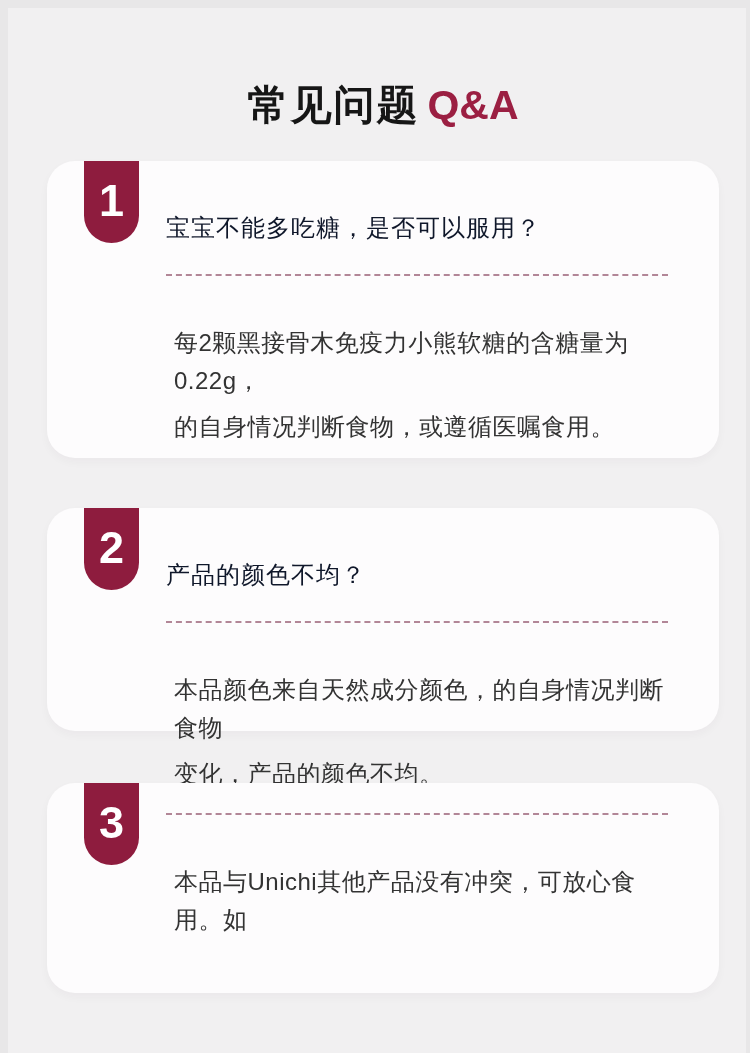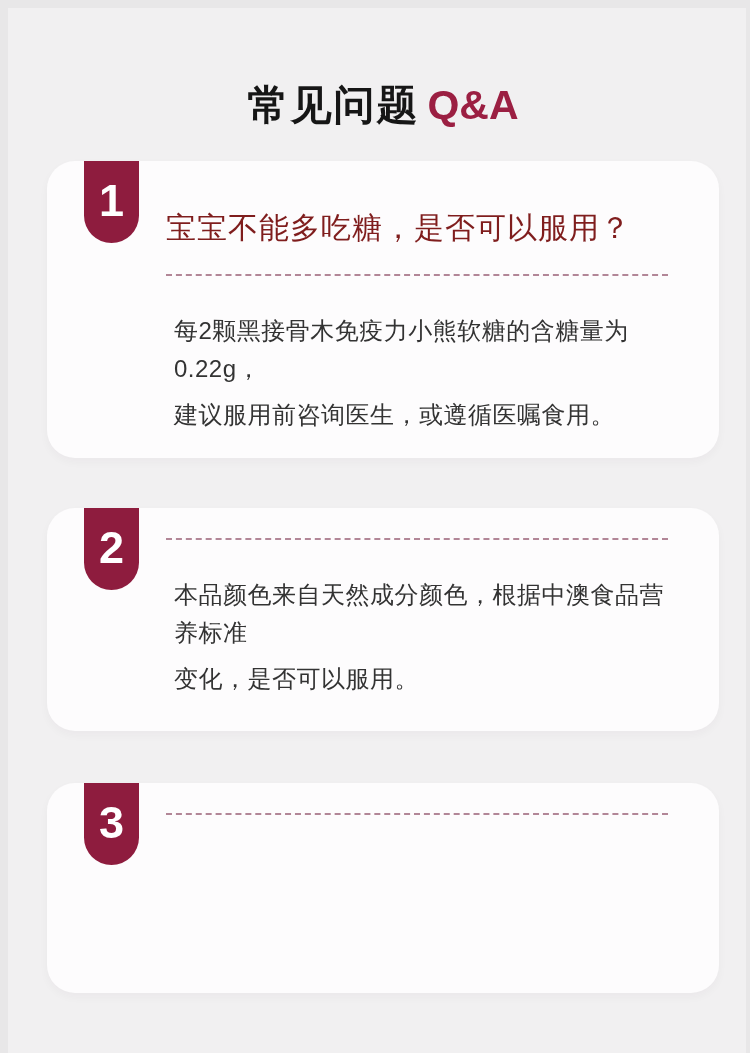--- a/index.html
+++ b/index.html
@@ -53,36 +53,36 @@
     font-size: 45px;
     font-weight: bold;
     display: flex;
     align-items: center;
     justify-content: center;
     padding-top: 2px;
   }
 
   .question {
     padding: 43px 20px 0 115px;
-    font-size: 30px;
+    font-size: 24px;
     line-height: 40px;
-    color: #7f1d1d;
+    color: #0f172a;
     letter-spacing: 1px;
     white-space: nowrap;
   }
 
   .dashed-divider {
     margin: 26px 0 0 115px;
     width: 502px;
     height: 0;
     border-top: 2px dashed #b28697;
   }
 
   .answer {
-    margin: 20px 0 0 115px;
+    margin: 32px 0 0 115px;
     width: 512px;
     font-size: 24px;
     line-height: 38px;
     color: #333333;
     letter-spacing: 0.5px;
   }
 
   .bottom-strip {
     position: absolute;
     left: 0;
@@ -100,39 +100,41 @@
   <h1 class="page-title"><span>常见问题</span><span class="accent">Q&amp;A</span></h1>
 
   <section class="faq-card card-1">
     <div class="number-badge">
       <span>1</span>
     </div>
     <div class="question">宝宝不能多吃糖，是否可以服用？</div>
     <div class="dashed-divider"></div>
     <div class="answer">
       <div>每2颗黑接骨木免疫力小熊软糖的含糖量为0.22g，</div>
-      <div>建议服用前咨询医生，或遵循医嘱食用。</div>
+      <div>的自身情况判断食物，或遵循医嘱食用。</div>
     </div>
   </section>
 
   <section class="faq-card card-2">
     <div class="number-badge">
       <span>2</span>
     </div>
+    <div class="question">产品的颜色不均？</div>
     <div class="dashed-divider"></div>
     <div class="answer">
-      <div>本品颜色来自天然成分颜色，根据中澳食品营养标准</div>
-      <div>变化，是否可以服用。</div>
+      <div>本品颜色来自天然成分颜色，的自身情况判断食物</div>
+      <div>变化，产品的颜色不均。</div>
     </div>
   </section>
 
   <section class="faq-card card-3">
     <div class="number-badge">
       <span>3</span>
     </div>
     <div class="dashed-divider"></div>
     <div class="answer">
+      <div>本品与Unichi其他产品没有冲突，可放心食用。如</div>
     </div>
   </section>
 
   <div class="bottom-strip"></div>
 
 </div>
 
 </body></html>

